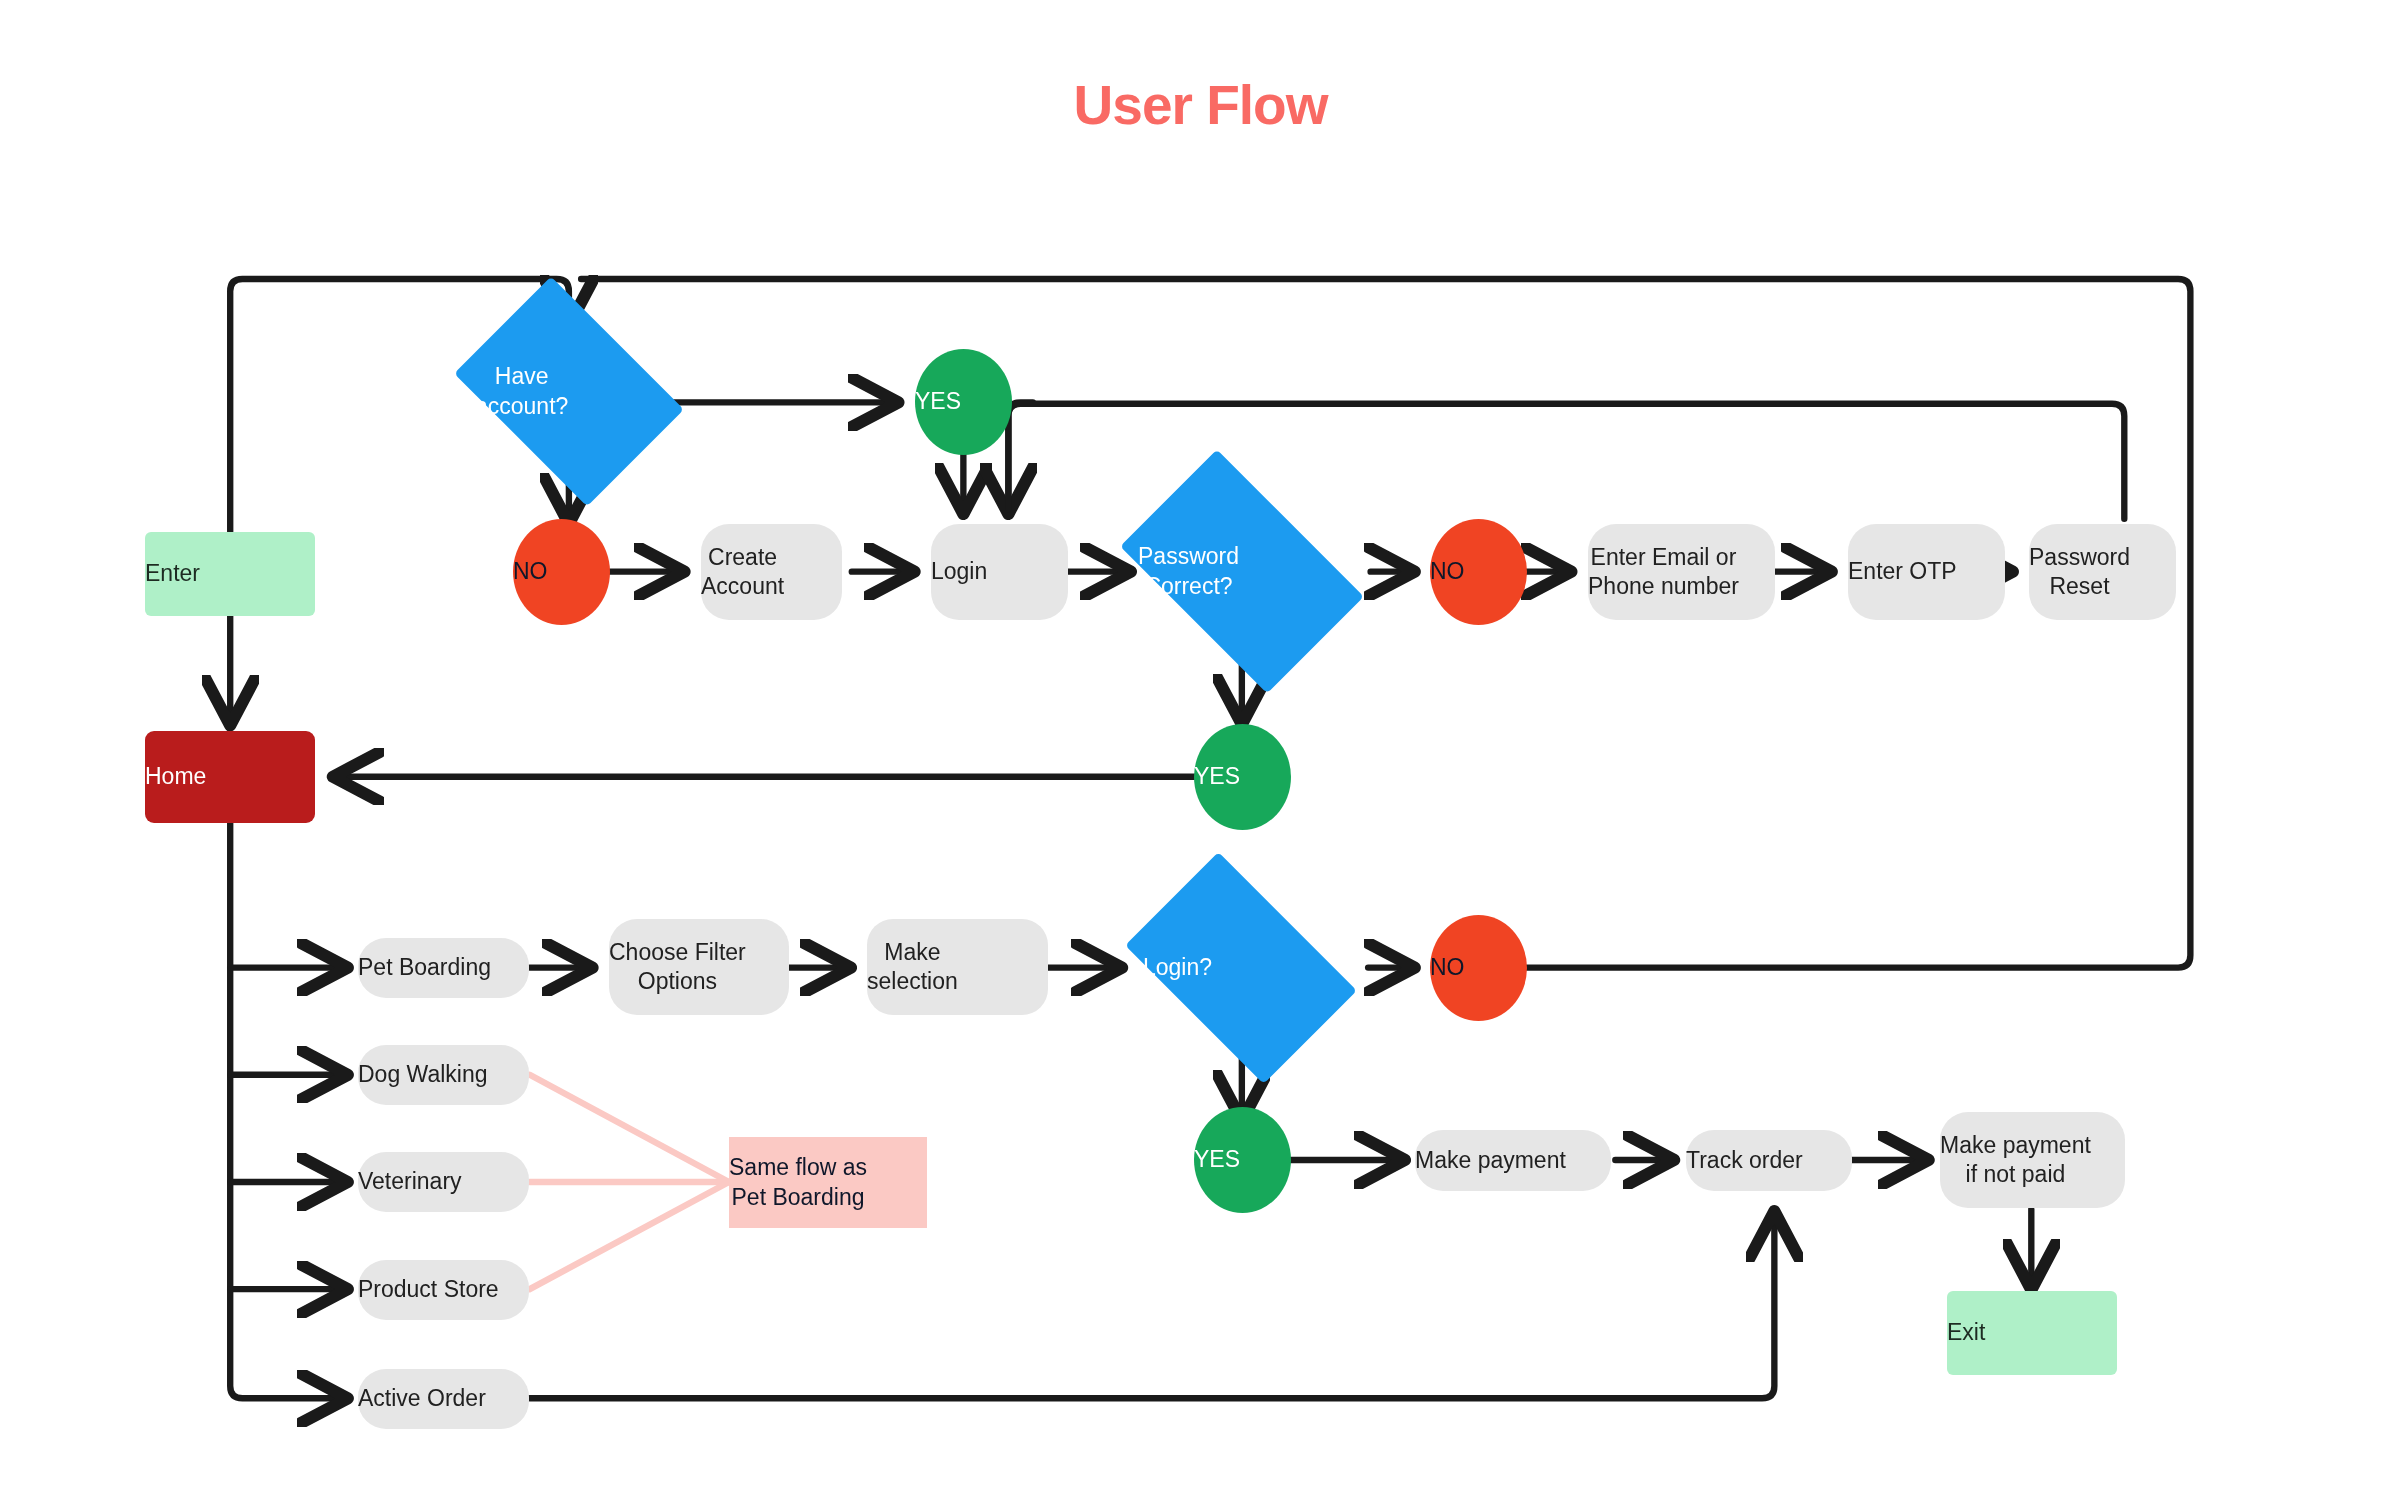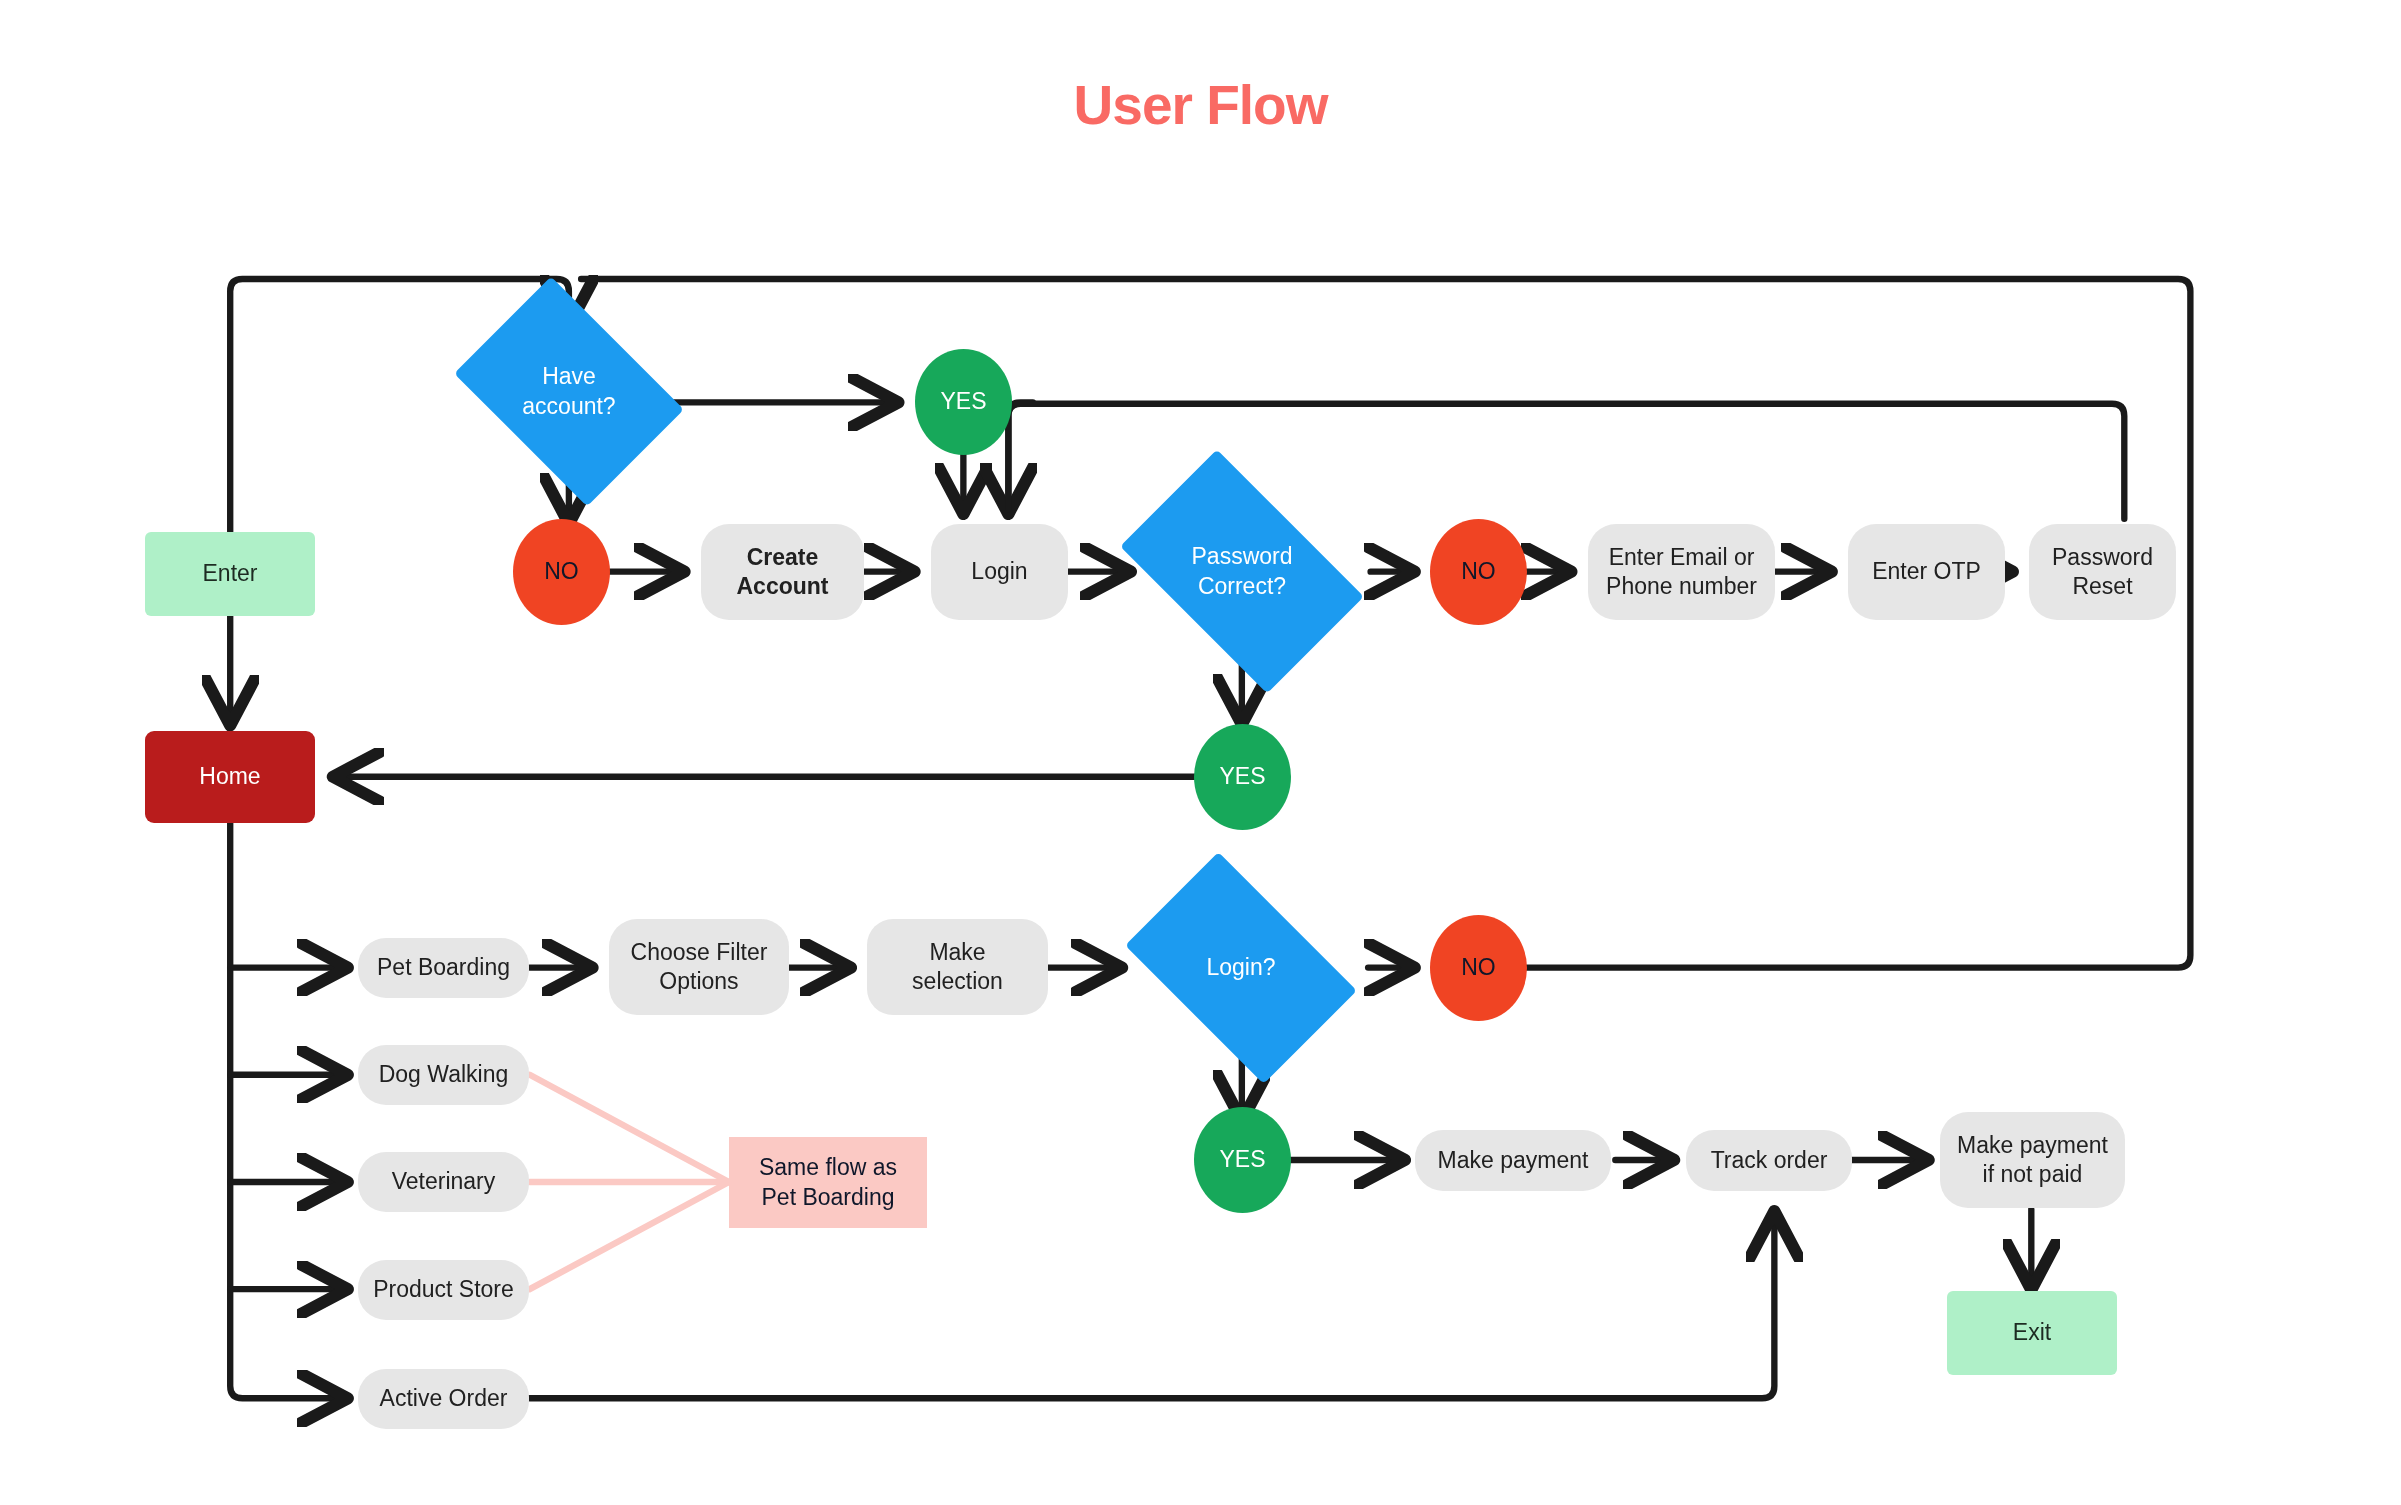--- a/index.html
+++ b/index.html
@@ -14,21 +14,21 @@
     position:absolute;left:0;top:73px;width:2401px;
     text-align:center;
     font-size:55px;font-weight:bold;
     letter-spacing:-1px;
     color:#F96A64;
     font-family:"Liberation Sans","DejaVu Sans",sans-serif;
   }
   svg#wires{position:absolute;left:0;top:0;width:2401px;height:1505px;}
   .node{
     position:absolute;
-    display:flex;align-items:center;justify-content:center;
+    display:flex;align-items:center;justify-content:flex-start;
     text-align:center;
     box-sizing:border-box;
     line-height:1.28;
     white-space:pre-line;
   }
   .n-gray{background:#E6E6E6;border-radius:28px;color:#212121;font-size:23px;}
   .n-green-soft{background:#AFF0C8;border-radius:6px;color:#1d2b22;font-size:23px;}
   .n-purple{background:#b91c1c;border-radius:9px;color:#ffffff;font-size:23px;}
   .n-pink{background:#FBC9C4;border-radius:0;color:#0f172a;font-size:23px;}
   .n-circle-green{background:#17A85A;border-radius:50%;color:#ffffff;font-size:23px;}
@@ -136,21 +136,21 @@
   </div>
 
   <div class="node n-circle-red" style="left:513px;top:519px;width:97px;height:106px;">
     <span>NO</span>
   </div>
 
   <div class="node n-circle-green" style="left:915px;top:349px;width:97px;height:106px;">
     <span>YES</span>
   </div>
 
-  <div class="node n-gray" style="left:701px;top:524px;width:163px;height:96px;font-weight:bold;">
+  <div class="node n-gray" style="left:701px;top:524px;width:141px;height:96px;">
     <span>Create
 Account</span>
   </div>
 
   <div class="node n-gray" style="left:931px;top:524px;width:137px;height:96px;">
     <span>Login</span>
   </div>
 
   <div class="node n-diamond" style="left:1138px;top:503px;width:208px;height:137px;">
     <span class="diamond-bg"></span>

